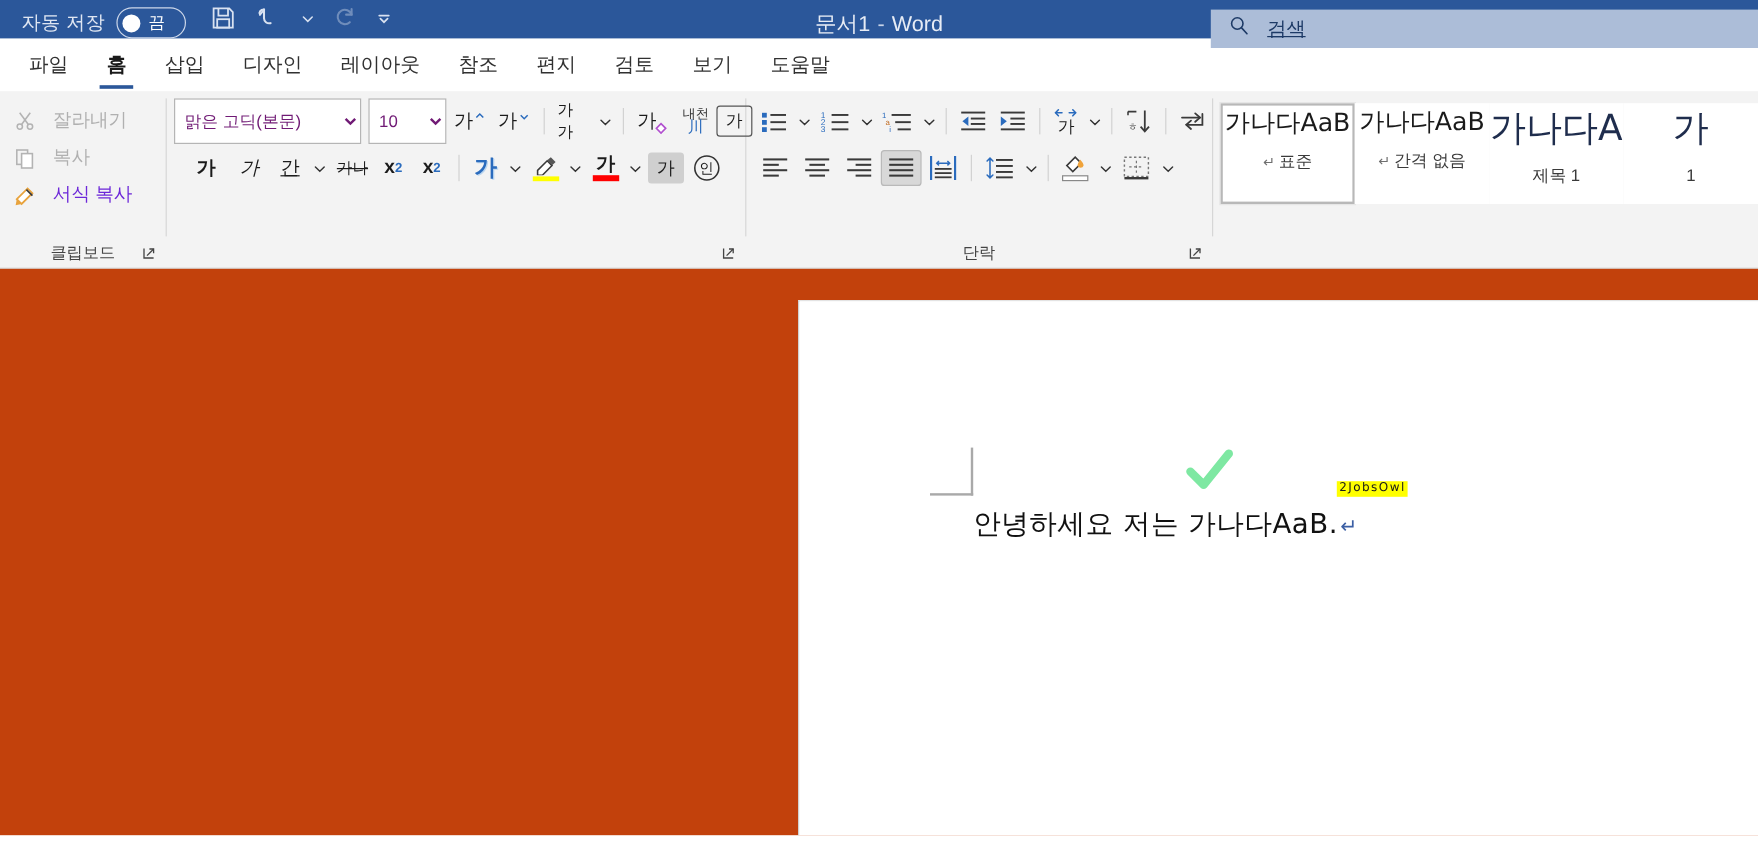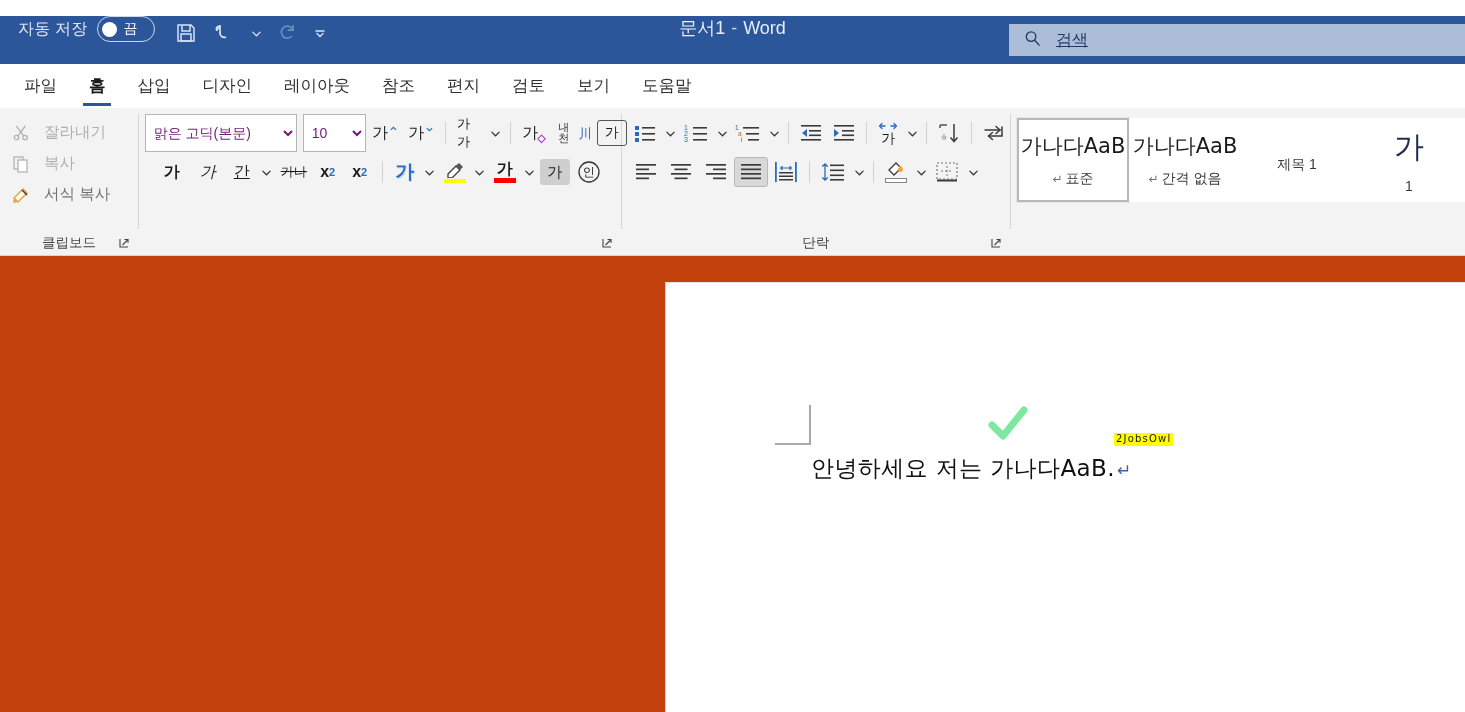--- a/index.html
+++ b/index.html
@@ -7,26 +7,25 @@
     margin: 0; padding: 0;
     width: 1465px; height: 712px;
     overflow: hidden;
     font-family: "Liberation Sans", "DejaVu Sans", sans-serif;
     background: #ffffff;
   }
 
   
   .titlebar {
     position: relative;
-    height: 48px;
+    height: 32px;
     background: #2b579a;
     display: flex;
-    align-items: flex-start;
+    align-items: flex-end;
     color: #ffffff;
-    margin-top: 16px;
   }
   .autosave-wrap {
     display: flex; align-items: center; gap: 10px;
     margin-left: 18px;
   }
   .autosave-label {
     font-size: 16px; color: #dfe6f2; letter-spacing: .2px;
   }
   .toggle {
     width: 58px; height: 26px;
@@ -150,21 +149,21 @@
     border-radius: 3px;
   }
   .paste-label { font-size: 15px; color: #222; margin-top: 3px; }
   .paste-caret { margin-top: -2px; }
   .clip-cmds { display: flex; flex-direction: column; padding-top: 8px; gap: 6px; }
   .clip-cmd {
     display: flex; align-items: center; gap: 12px;
     padding: 2px 6px 2px 4px;
     cursor: pointer; border-radius: 3px;
   }
-  .clip-cmd span { font-size: 15.5px; color: #737373; white-space: nowrap; }
+  .clip-cmd span { font-size: 15.5px; color: #6d28d9; white-space: nowrap; }
   .clip-cmd.disabled span { color: #b0b0b0; }
   .clip-cmd .ic { width: 22px; display: flex; justify-content: center; }
 
   
   .font-group { width: 482px; }
   .font-body { display: flex; flex-direction: column; padding: 4px 0 0 6px; gap: 5px; }
   .font-row { display: flex; align-items: center; gap: 2px; height: 34px; }
   select.fontname, select.fontsize {
     height: 38px;
     font-family: "Liberation Sans", sans-serif;
@@ -200,21 +199,21 @@
   .para-group { width: 404px; }
   .para-body { display: flex; flex-direction: column; padding: 4px 0 0 8px; gap: 5px; }
   .para-row { display: flex; align-items: center; gap: 1px; height: 34px; }
 
   
   .styles-group { flex: 1; }
   .styles-body { display: flex; padding: 6px 0 0 6px; }
   .style-item {
     width: 112px; height: 84px;
     display: flex; flex-direction: column;
-    align-items: center; justify-content: center;
+    align-items: center; 
     cursor: pointer;
     background: #ffffff;
     border: 1px solid transparent;
     overflow: hidden;
   }
   .style-item.sel { border: 2px solid #b8b8b8; outline: 1px solid #e6e6e6; }
   .style-prev {
     font-size: 21px;
     color: #1a1a1a;
     white-space: nowrap;
@@ -437,21 +436,21 @@
                 <path d="M2 4.5 6 8.5 10 4.5"></path>
               </svg>
           </div>
           <div class="vsep"></div>
           <div class="ibtn">
             <span class="gl-ko">가</span>
             <svg width="14" height="14" viewBox="0 0 14 14" style="margin-left:-2px;margin-top:7px">
               <path d="M2 9 6 5l4 4-4 4z" fill="#ffffff" stroke="#b14fcf" stroke-width="1.4"></path>
             </svg>
           </div>
-          <div class="ibtn" style="flex-direction:row;line-height:1;padding:0 3px">
+          <div class="ibtn" style="flex-direction:column;line-height:1;padding:0 3px">
             <span style="font-size:11px;color:#333" class="gl-ko">내천</span>
             <span style="font-size:13px;color:#2a6bbd" class="gl-ko">川</span>
           </div>
           <div class="ibtn boxed" style="width:26px;height:26px;font-size:14px">
             <span class="gl-ko">가</span>
           </div>
         </div>
 
         <div class="font-row" style="padding-left:10px">
           <div class="ibtn" style="font-weight:bold;width:34px">
@@ -743,20 +742,21 @@
           <span class="pilcrow">↵</span><span>표준</span>
         </div>
       </div>
       <div class="style-item">
         <div class="style-prev">가나다AaB</div>
         <div class="style-name">
           <span class="pilcrow">↵</span><span>간격 없음</span>
         </div>
       </div>
       <div class="style-item">
+        <div class="style-prev big">가나다A</div>
         <div class="style-name">
           <span>제목 1</span>
         </div>
       </div>
       <div class="style-item">
         <div class="style-prev big">가</div>
         <div class="style-name">
           <span>1</span>
         </div>
       </div>

